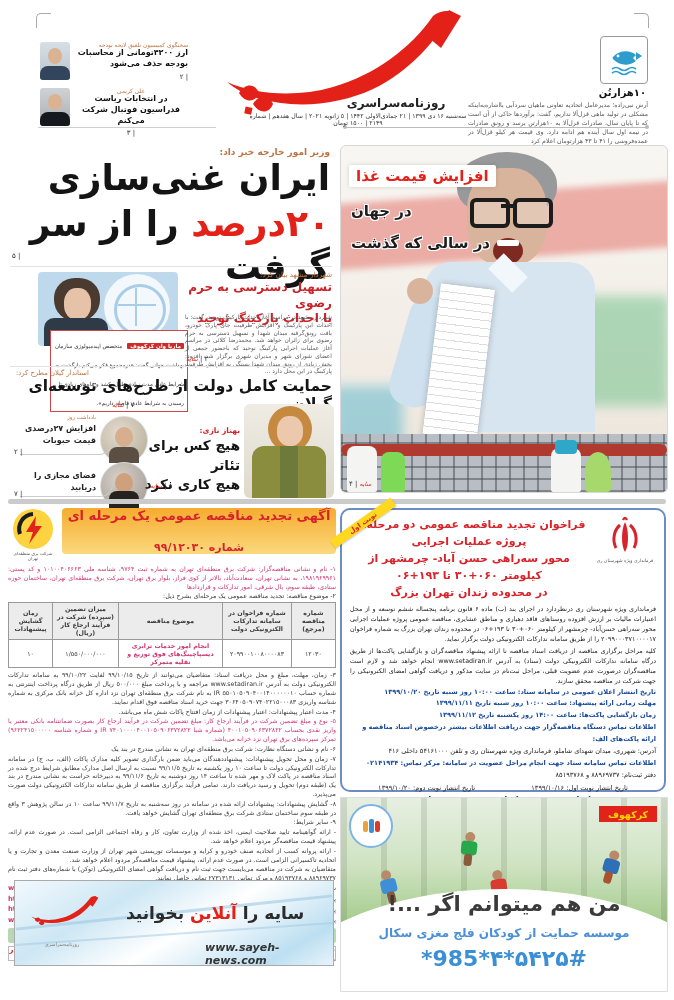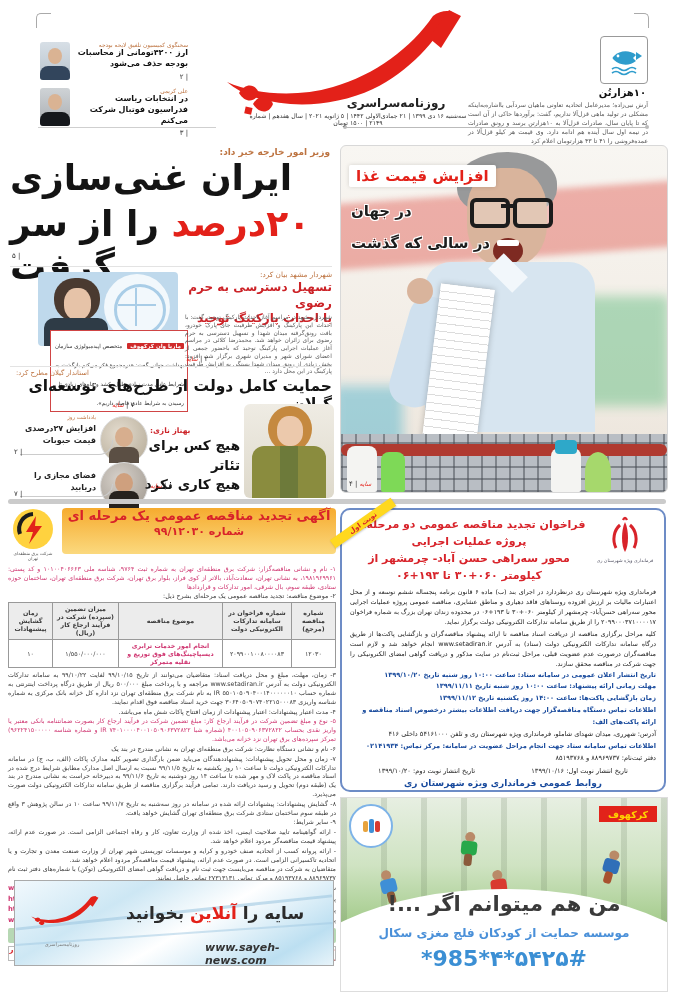--- a/index.html
+++ b/index.html
@@ -17,31 +17,31 @@
   .corner{width:14px;height:14px;border-top:1px solid #aaa;}
   .cl{border-left:1px solid #aaa;border-top-left-radius:5px;}
   .cr{border-right:1px solid #aaa;border-top-right-radius:5px;}
   .dot{width:4px;height:4px;border-radius:50%;background:#bbb;}
   .thumb{width:30px;height:38px;border-radius:3px;overflow:hidden;position:absolute;background:linear-gradient(180deg,#d7dfe6,#b9c4cd);}
   .thumb .face{position:absolute;left:8px;top:6px;width:14px;height:16px;border-radius:50%;background:#dab393;}
   .thumb .suit{position:absolute;left:0;bottom:0;width:100%;height:14px;border-radius:8px 8px 0 0;background:#32455c;}
   .thumb.dark{background:linear-gradient(180deg,#cfd3d6,#a9adb1);}
   .thumb.dark .suit{background:#15181c;}
   
-  .lead-title{font-size:36px;font-weight:bold;color:#141414;letter-spacing:-1px;line-height:1.2;text-align:left;}
+  .lead-title{font-size:36px;font-weight:bold;color:#141414;letter-spacing:-1px;line-height:1.2;text-align:right;}
   .red{color:#e32119;}
   
   #mainphoto{left:340px;top:145px;width:326px;height:346px;border:1px solid #d8d8d8;border-radius:6px;overflow:hidden;background:linear-gradient(180deg,#f8f6f2 0%,#f1ebe3 70%,#e9e2d8 100%);direction:ltr;}
   .chip{background:#ffffff;padding:2px 7px;border-radius:2px;color:#e32119;font-weight:bold;font-size:15px;box-shadow:0 0 4px rgba(0,0,0,.15);}
   .outl{font-weight:bold;font-size:15px;color:#1d1d1d;text-shadow:1px 1px 0 #fff,-1px -1px 0 #fff,1px -1px 0 #fff,-1px 1px 0 #fff;}
   
   .scene{position:absolute;overflow:hidden;}
   
   #leftad{left:8px;top:508px;width:328px;height:364px;font-size:6.3px;color:#3a3a3a;}
-  #leftad .titlebar{flex:1;height:46px;background:linear-gradient(180deg,#f6ab2f,#fbd97e);border-radius:4px;display:flex;flex-direction:column;justify-content:flex-start;align-items:center;color:#d8232a;font-weight:bold;}
+  #leftad .titlebar{flex:1;height:46px;background:linear-gradient(180deg,#f6ab2f,#fbd97e);border-radius:4px;display:flex;flex-direction:column;justify-content:space-between;align-items:center;color:#d8232a;font-weight:bold;}
   .pink{color:#cf3570;}
   .adtable{display:flex;flex-direction:column;border:1px solid #999;margin:3px 0;}
   .adtr{display:flex;}
   .adtd{border-left:1px solid #999;padding:2px;display:flex;align-items:center;justify-content:center;text-align:center;line-height:1.25;}
   .adtd:last-child{border-left:none;}
   .adth{background:#ececec;font-weight:bold;}
   .c1{width:13%;} .c2{width:21%;} .c3{width:33%;} .c4{width:20%;} .c5{width:13%;}
   .clauses div{line-height:1.4;margin-top:1px;}
   .clauses div:nth-child(3){color:#cf3570;}
   .linkrow{display:flex;justify-content:space-between;align-items:center;line-height:1.55;}
@@ -98,21 +98,21 @@
     </div>
   <div class="abs" style="left:74px;top:42px;width:114px;text-align:right;">
     <div class="kick" style="font-size:5.8px;">سخنگوی کمیسیون تلفیق لایحه بودجه</div>
     <div class="b" style="font-size:8px;color:#111;line-height:1.35;">ارز ۴۲۰۰تومانی از محاسبات بودجه حذف می‌شود</div>
     <div class="pgref" style="margin-top:3px;">| <span>۲</span></div>
   </div>
   <div class="thumb dark" style="left:40px;top:88px;">
       <div class="face"></div>
       <div class="suit"></div>
     </div>
-  <div class="abs" style="left:74px;top:88px;width:114px;text-align:right;">
+  <div class="abs" style="left:74px;top:88px;width:114px;text-align:center;">
     <div class="kick" style="font-size:5.8px;">علی کریمی</div>
     <div class="b" style="font-size:8px;color:#111;line-height:1.35;">در انتخابات ریاست فدراسیون فوتبال شرکت می‌کنم</div>
     <div class="pgref" style="margin-top:3px;">| <span>۳</span></div>
   </div>
 
   <div class="abs" style="left:600px;top:36px;width:46px;height:46px;border:1px solid #999;border-radius:4px;background:#fff;display:flex;align-items:center;justify-content:center;">
     <svg width="36" height="36" viewBox="0 0 36 36">
       <path d="M8 14 C14 8 24 8 30 13 L27 16 L30 19 C24 24 14 24 8 18 C6 16 6 16 8 14 Z" fill="#2e9ccc"></path>
       <polygon points="30,10 36,14 30,18" fill="#2e9ccc"></polygon>
       <circle cx="12" cy="14" r="1.4" fill="#fff"></circle>
@@ -212,21 +212,21 @@
   <div class="abs b" style="left:14px;top:470px;width:82px;text-align:right;font-size:8px;color:#222;line-height:1.45;">فضای مجازی را دریابید</div>
   <div class="abs" style="left:20px;top:484px;width:92px;height:12px;border-bottom:1px solid #ccc;border-right:1px solid #ccc;border-radius:0 0 14px 0;"></div>
   <div class="abs pgref" style="left:14px;top:490px;">| <span>۷</span></div>
 
   <div class="abs scene" style="left:244px;top:404px;width:90px;height:94px;border-radius:6px;background:linear-gradient(180deg,#efece4,#ded9cb);">
     <div class="abs" style="left:24px;top:2px;width:44px;height:46px;border-radius:50%;background:#c5893f;"></div>
     <div class="abs" style="left:33px;top:12px;width:26px;height:30px;border-radius:45%;background:#ecc9ac;"></div>
     <div class="abs" style="left:8px;top:42px;width:74px;height:52px;border-radius:12px 12px 0 0;background:#8a8c3e;"></div>
     <div class="abs" style="left:36px;top:42px;width:18px;height:52px;background:#6d7a3a;"></div>
   </div>
-  <div class="abs b" style="left:150px;top:426px;width:90px;text-align:left;font-size:7.5px;color:#cc2328;">بهناز نازی:</div>
+  <div class="abs b" style="left:150px;top:426px;width:90px;text-align:right;font-size:7.5px;color:#cc2328;">بهناز نازی:</div>
   <div class="abs b" style="left:128px;top:436px;width:112px;text-align:right;font-size:13.5px;color:#141414;line-height:1.45;">
     <div>هیچ کس برای تئاتر</div>
     <div>هیچ کاری نکرد</div>
   </div>
   <div class="abs pgref" style="left:150px;top:482px;">
     <span>۸</span> | <span class="brand">سایه</span>
   </div>
 
   <div class="abs" style="left:8px;top:499px;width:658px;height:5px;background:#cbcbcb;border-radius:3px;"></div>
 
@@ -330,20 +330,21 @@
           <path d="M17 36 C13 30 13 14 17 6 C21 14 21 30 17 36 Z" fill="#d8232a"></path>
           <path d="M8 32 C4 24 6 14 12 9" stroke="#d8232a" stroke-width="3" fill="none"></path>
           <path d="M26 32 C30 24 28 14 22 9" stroke="#d8232a" stroke-width="3" fill="none"></path>
           <path d="M15 4 Q17 0 19 4" stroke="#d8232a" stroke-width="2.4" fill="none"></path>
         </svg>
         <div style="font-size:4.6px;color:#556;line-height:1.4;">فرمانداری ویژه شهرستان ری</div>
       </div>
       <div style="flex:1;">
         <div class="adtitle">فراخوان تجدید مناقصه عمومی دو مرحله‌ای پروژه عملیات اجرایی</div>
         <div class="adtitle">محور سه‌راهی حسن آباد- چرمشهر از کیلومتر ۰۶۰+۳۰ تا ۱۹۳+۰۶</div>
+        <div class="adtitle">در محدوده زندان تهران بزرگ</div>
       </div>
     </div>
     <div class="jus" style="margin-top:4px;line-height:1.55;">فرمانداری ویژه شهرستان ری درنظردارد در اجرای بند (ب) ماده ۶ قانون برنامه پنجساله ششم توسعه و از محل اعتبارات مالیات بر ارزش افزوده روستاهای فاقد دهیاری و مناطق عشایری، مناقصه عمومی پروژه عملیات اجرایی محور سه‌راهی حسن‌آباد- چرمشهر از کیلومتر ۰۶۰+۳۰ تا ۱۹۳+۰۶ در محدوده زندان تهران بزرگ به شماره فراخوان ۲۰۹۹۰۰۰۳۷۱۰۰۰۰۱۷ را از طریق سامانه تدارکات الکترونیکی دولت برگزار نماید.</div>
     <div class="jus" style="margin-top:2px;line-height:1.55;">کلیه مراحل برگزاری مناقصه از دریافت اسناد مناقصه تا ارائه پیشنهاد مناقصه‌گران و بازگشایی پاکت‌ها از طریق درگاه سامانه تدارکات الکترونیکی دولت (ستاد) به آدرس www.setadiran.ir انجام خواهد شد و لازم است مناقصه‌گران درصورت عدم عضویت قبلی، مراحل ثبت‌نام در سایت مذکور و دریافت گواهی امضای الکترونیکی را جهت شرکت در مناقصه محقق سازند.</div>
     <div class="sched">
       <div class="b blue">تاریخ انتشار اعلان عمومی در سامانه ستاد: ساعت ۱۰:۰۰ روز شنبه تاریخ ۱۳۹۹/۱۰/۲۰</div>
       <div class="b blue">مهلت زمانی ارائه پیشنهاد: ساعت ۱۰:۰۰ روز شنبه تاریخ ۱۳۹۹/۱۱/۱۱</div>
       <div class="b blue">زمان بازگشایی پاکت‌ها: ساعت ۱۴:۰۰ روز یکشنبه تاریخ ۱۳۹۹/۱۱/۱۲</div>
       <div class="b blue">اطلاعات تماس دستگاه مناقصه‌گزار جهت دریافت اطلاعات بیشتر درخصوص اسناد مناقصه و ارائه پاکت‌های الف:</div>
       <div style="color:#222;">آدرس: شهرری، میدان شهدای شاملو، فرمانداری ویژه شهرستان ری و تلفن ۵۴۱۶۱۰۰۰ داخلی ۴۱۶</div>

